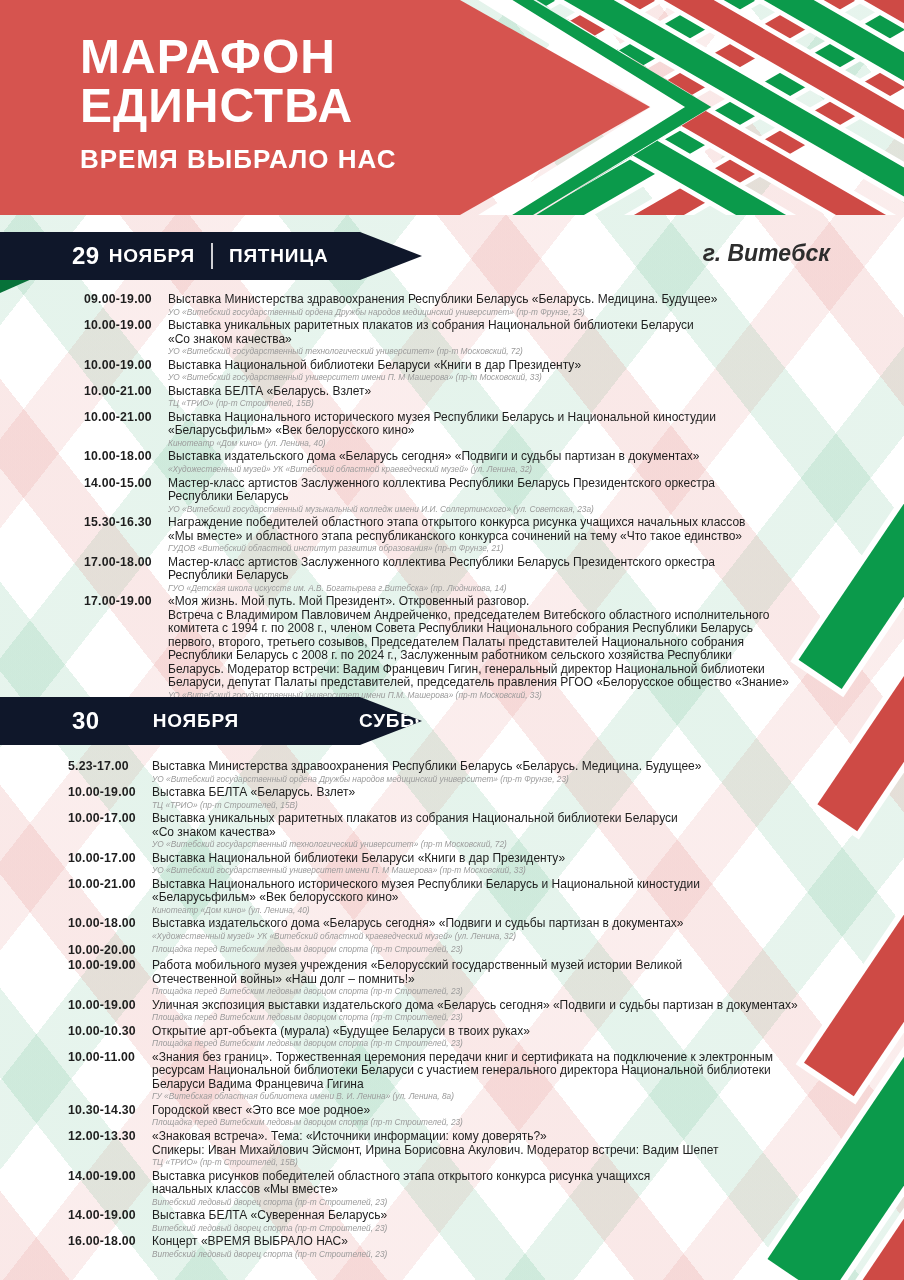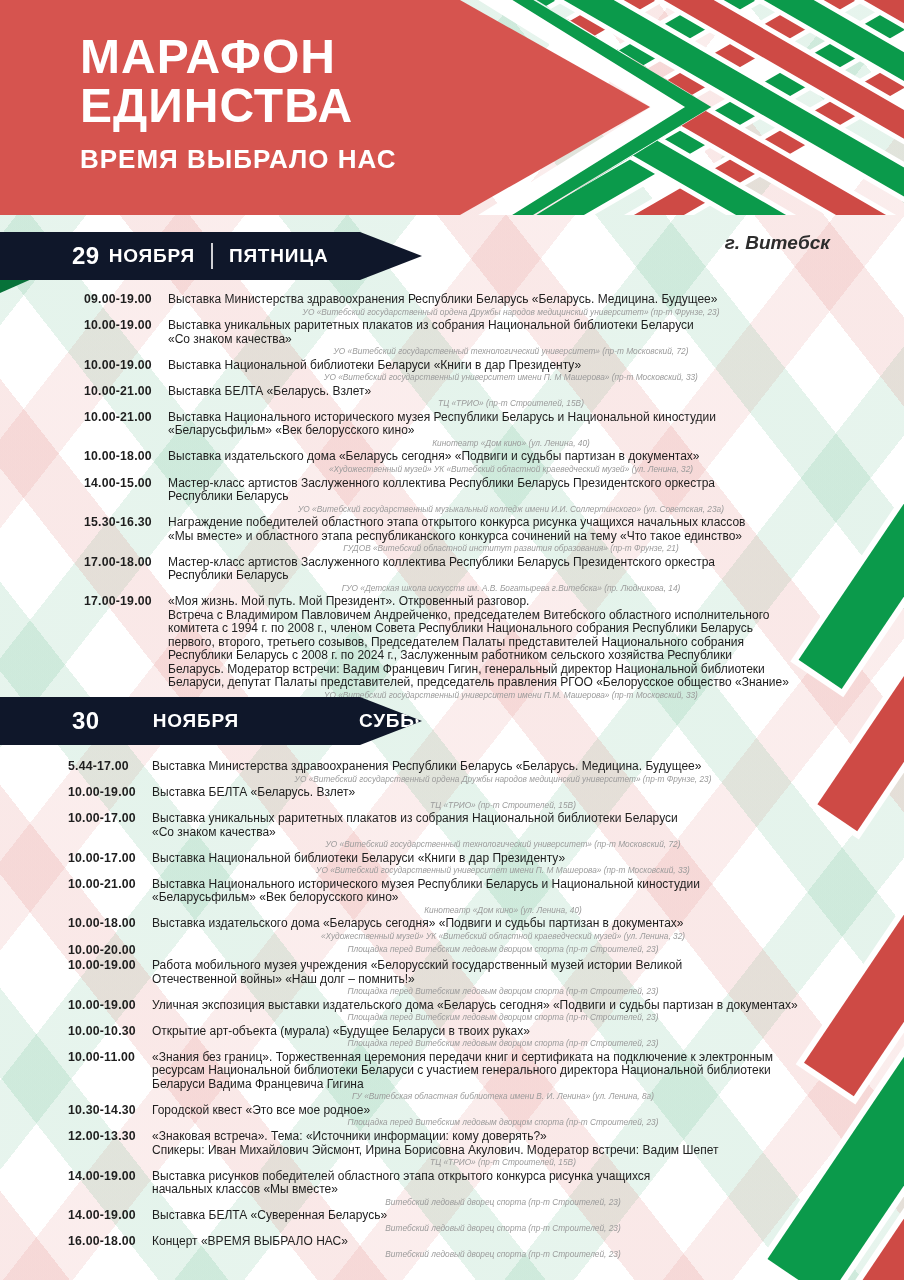--- a/index.html
+++ b/index.html
@@ -55,42 +55,42 @@
     position:absolute;left:0;top:278px;width:34px;height:15px;z-index:2;
     background:#077239;
     clip-path:polygon(0 0,100% 0,0 100%);
   }
   .date-number{font-size:24px;font-weight:800;letter-spacing:0.5px;}
   .date-month{font-size:19px;font-weight:700;margin-left:9px;letter-spacing:0.8px;}
   .banner-divider{width:2px;height:26px;background:rgba(255,255,255,0.8);margin:0 16px;}
   .date-weekday{font-size:19px;font-weight:700;letter-spacing:0.8px;}
 
   .city-label{
-    position:absolute;top:232px;right:74px;z-index:3;
-    font-size:19px;font-style:italic;font-weight:600;color:#2d2d2d;
+    position:absolute;top:240px;right:74px;z-index:3;
+    font-size:23px;font-style:italic;font-weight:600;color:#2d2d2d;
   }
 
   
   .events{position:absolute;left:68px;right:50px;z-index:2;}
   #day1-events{top:293px;margin-left:16px;}
   #day2-events{top:760px;}
   .event{display:flex;align-items:flex-start;margin-bottom:2px;}
   .event-time{
     flex:0 0 84px;font-size:12.3px;line-height:13.5px;font-weight:700;
     color:#1e1e1e;letter-spacing:0.2px;white-space:nowrap;
   }
   .event-body{flex:1;min-width:0;}
   .event-title,.event-title2{
     font-size:12px;line-height:13.5px;font-weight:500;color:#1e1e1e;
     white-space:pre-line;
   }
   .event-title2:empty{display:none;}
   .event-venue{
     font-size:8.3px;line-height:9.6px;margin-top:1px;
-    font-style:italic;color:#9b9b9b;white-space:pre-line;text-align:center;
+    font-style:italic;color:#9b9b9b;white-space:pre-line;
   }
 </style>
 </head>
 <body>
 
 <div class="poster">
 
   <div class="bg-weave"></div>
 
   <div class="side-ribbons">
@@ -242,21 +242,21 @@
 
   <div class="day-banner banner-2">
     <span class="date-number">30</span>
     <span class="date-month">НОЯБРЯ</span>
     <span class="banner-divider"></span>
     <span class="date-weekday">СУББОТА</span>
   </div>
 
   <div class="events" id="day2-events">
       <div class="event">
-    <div class="event-time">5.44-17.00</div>
+    <div class="event-time">5.23-17.00</div>
     <div class="event-body">
       <div class="event-title">Выставка Министерства здравоохранения Республики Беларусь «Беларусь. Медицина. Будущее»</div>
 
       <div class="event-venue">УО «Витебский государственный ордена Дружбы народов медицинский университет» (пр-т Фрунзе, 23)</div>
     </div>
   </div>
       <div class="event">
     <div class="event-time">10.00-19.00</div>
     <div class="event-body">
       <div class="event-title">Выставка БЕЛТА «Беларусь. Взлет»</div>

